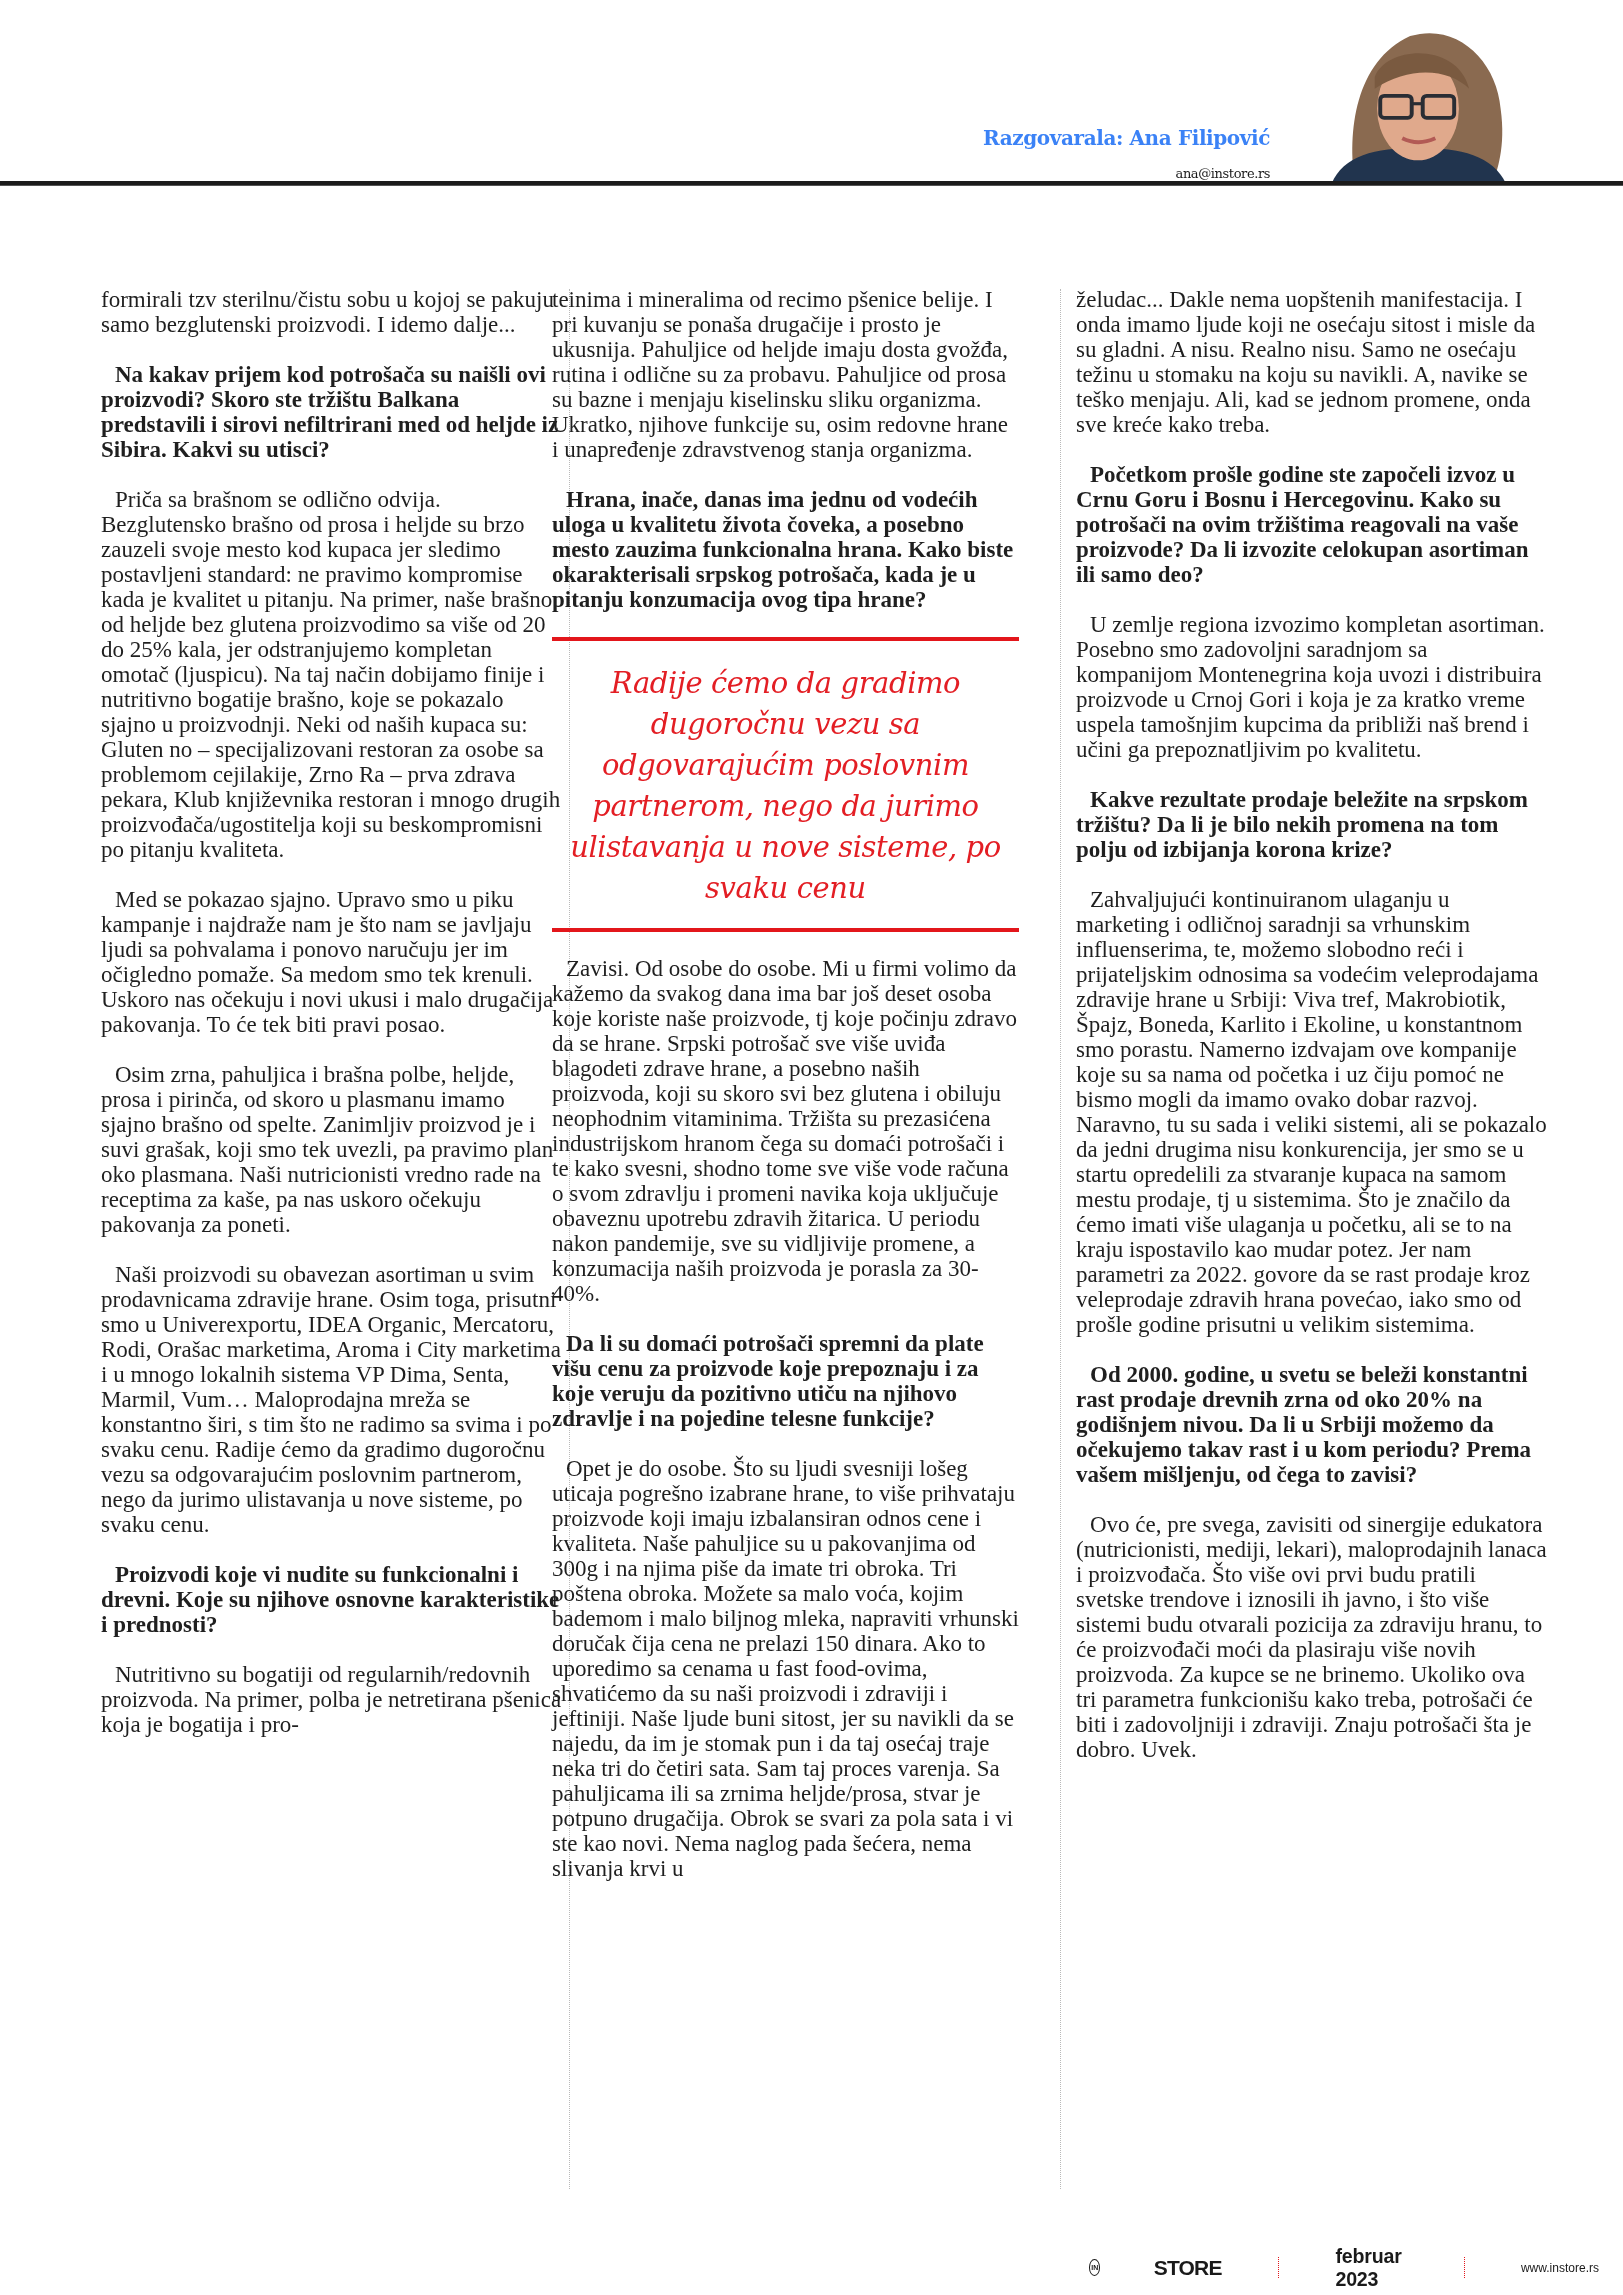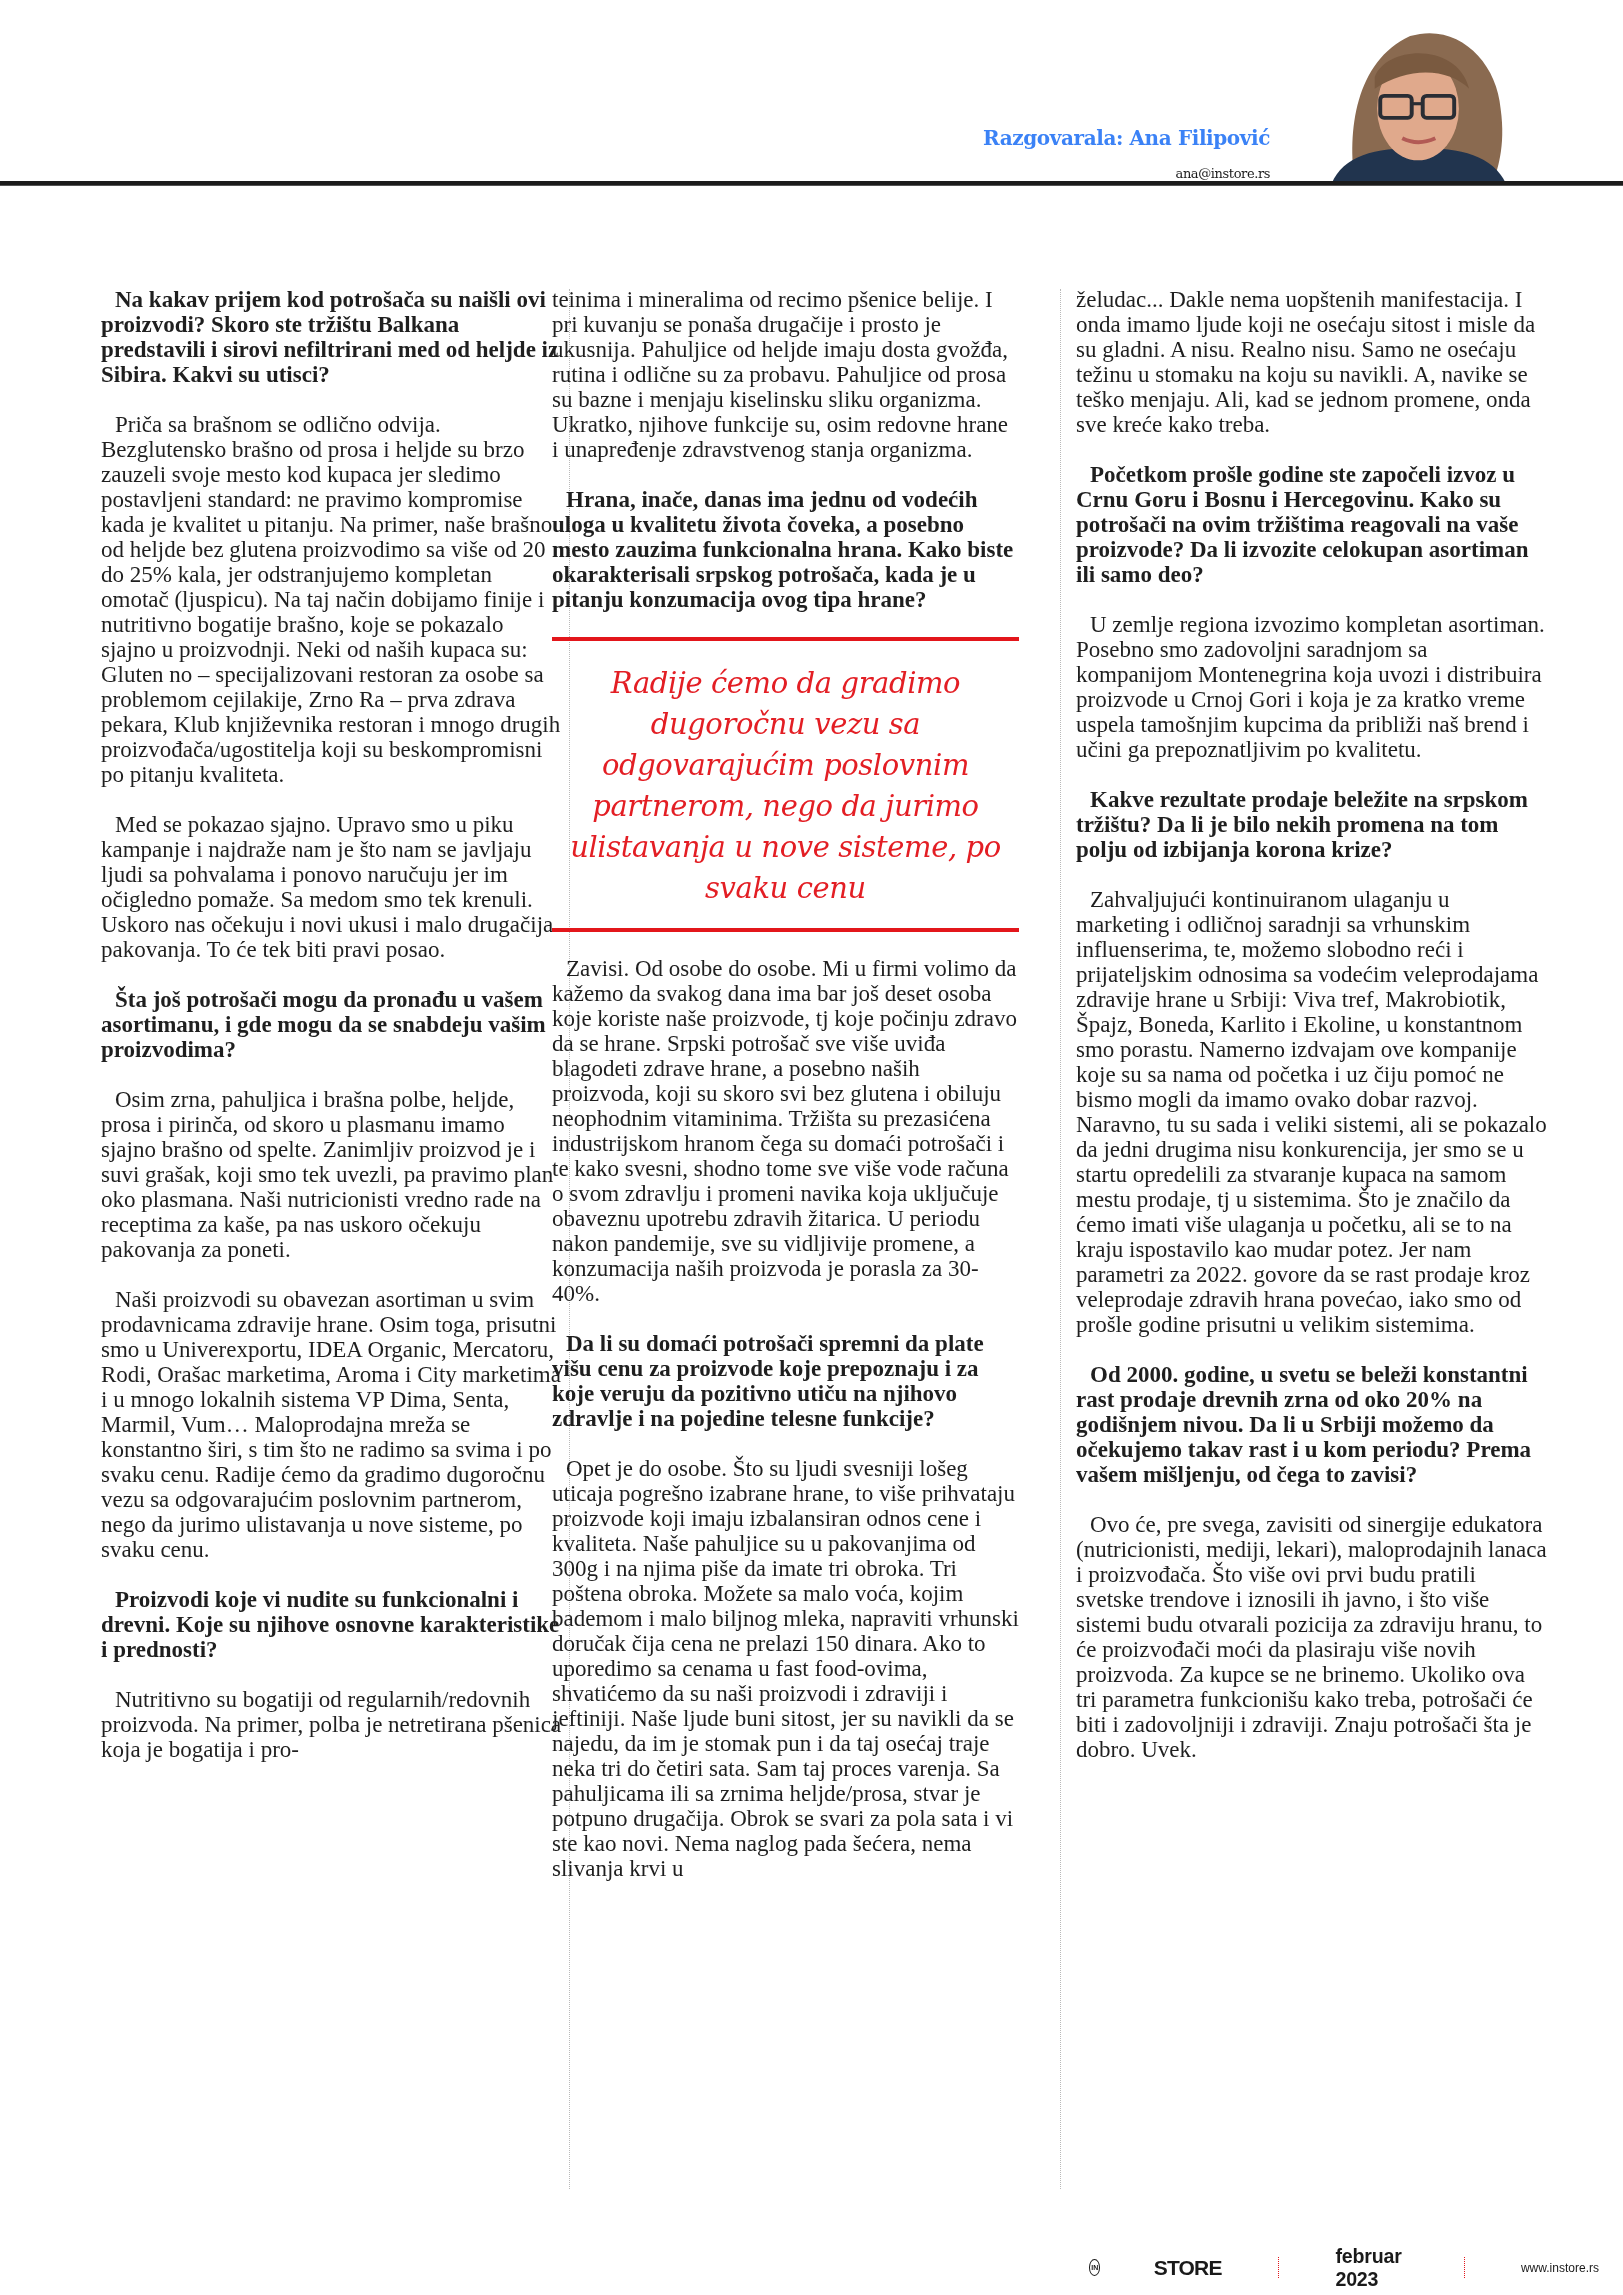--- a/index.html
+++ b/index.html
@@ -51,24 +51,24 @@
     <path d="M130 158 Q 150 168 172 158" stroke="#b25a55" stroke-width="5" fill="none"></path>
   </svg>
 </div>
 
 <div class="rule"></div>
 
 <div class="sep sep1"></div>
 <div class="sep sep2"></div>
 
 <div class="col col1">
+  <p class="c">formirali tzv sterilnu/čistu sobu u kojoj se pakuju samo bezglutenski proizvodi. I idemo dalje...</p>
   <p class="q">Na kakav prijem kod potrošača su naišli ovi proizvodi? Skoro ste tržištu Balkana predstavili i sirovi nefiltrirani med od heljde iz Sibira. Kakvi su utisci?</p>
   <p class="a">Priča sa brašnom se odlično odvija. Bezglutensko brašno od prosa i heljde su brzo zauzeli svoje mesto kod kupaca jer sledimo postavljeni standard: ne pravimo kompromise kada je kvalitet u pitanju. Na primer, naše brašno od heljde bez glutena proizvodimo sa više od 20 do 25% kala, jer odstranjujemo kompletan omotač (ljuspicu). Na taj način dobijamo finije i nutritivno bogatije brašno, koje se pokazalo sjajno u proizvodnji. Neki od naših kupaca su: Gluten no – specijalizovani restoran za osobe sa problemom cejilakije, Zrno Ra – prva zdrava pekara, Klub književnika restoran i mnogo drugih proizvođača/ugostitelja koji su beskompromisni po pitanju kvaliteta.</p>
   <p class="a">Med se pokazao sjajno. Upravo smo u piku kampanje i najdraže nam je što nam se javljaju ljudi sa pohvalama i ponovo naručuju jer im očigledno pomaže. Sa medom smo tek krenuli. Uskoro nas očekuju i novi ukusi i malo drugačija pakovanja. To će tek biti pravi posao.</p>
-  <p class="q">Šta još potrošači mogu da pronađu u vašem asortimanu, i gde mogu da se snabdeju vašim proizvodima?</p>
   <p class="a">Osim zrna, pahuljica i brašna polbe, heljde, prosa i pirinča, od skoro u plasmanu imamo sjajno brašno od spelte. Zanimljiv proizvod je i suvi grašak, koji smo tek uvezli, pa pravimo plan oko plasmana. Naši nutricionisti vredno rade na receptima za kaše, pa nas uskoro očekuju pakovanja za poneti.</p>
   <p class="a">Naši proizvodi su obavezan asortiman u svim prodavnicama zdravije hrane. Osim toga, prisutni smo u Univerexportu, IDEA Organic, Mercatoru, Rodi, Orašac marketima, Aroma i City marketima i u mnogo lokalnih sistema VP Dima, Senta, Marmil, Vum… Maloprodajna mreža se konstantno širi, s tim što ne radimo sa svima i po svaku cenu. Radije ćemo da gradimo dugoročnu vezu sa odgovarajućim poslovnim partnerom, nego da jurimo ulistavanja u nove sisteme, po svaku cenu.</p>
   <p class="q">Proizvodi koje vi nudite su funkcionalni i drevni. Koje su njihove osnovne karakteristike i prednosti?</p>
   <p class="a">Nutritivno su bogatiji od regularnih/redovnih proizvoda. Na primer, polba je netretirana pšenica koja je bogatija i pro-</p>
 </div>
 
 <div class="col col2">
   <p class="c">teinima i mineralima od recimo pšenice belije. I pri kuvanju se ponaša drugačije i prosto je ukusnija. Pahuljice od heljde imaju dosta gvožđa, rutina i odlične su za probavu. Pahuljice od prosa su bazne i menjaju kiselinsku sliku organizma. Ukratko, njihove funkcije su, osim redovne hrane i unapređenje zdravstvenog stanja organizma.</p>
   <p class="q">Hrana, inače, danas ima jednu od vodećih uloga u kvalitetu života čoveka, a posebno mesto zauzima funkcionalna hrana. Kako biste okarakterisali srpskog potrošača, kada je u pitanju konzumacija ovog tipa hrane?</p>
   <div class="pull">

